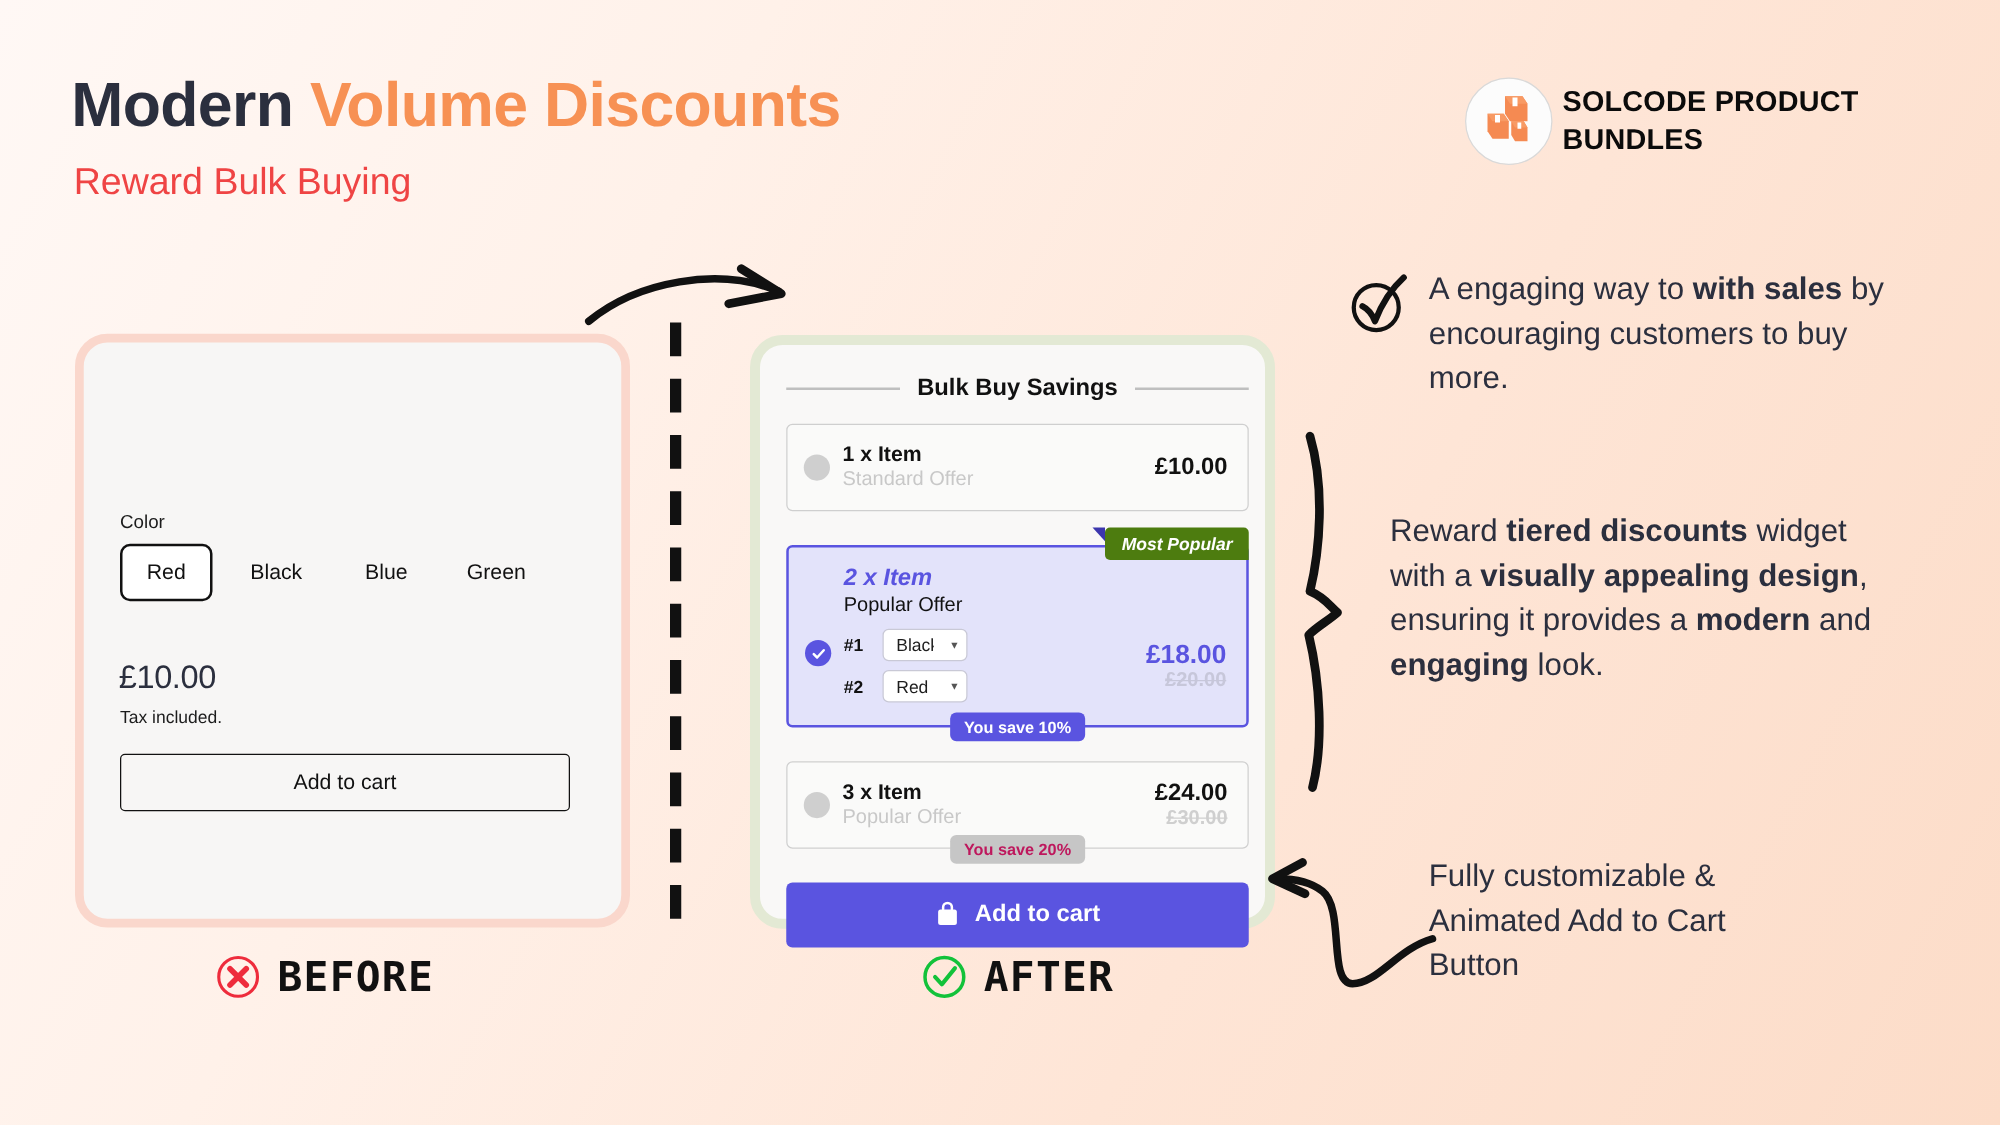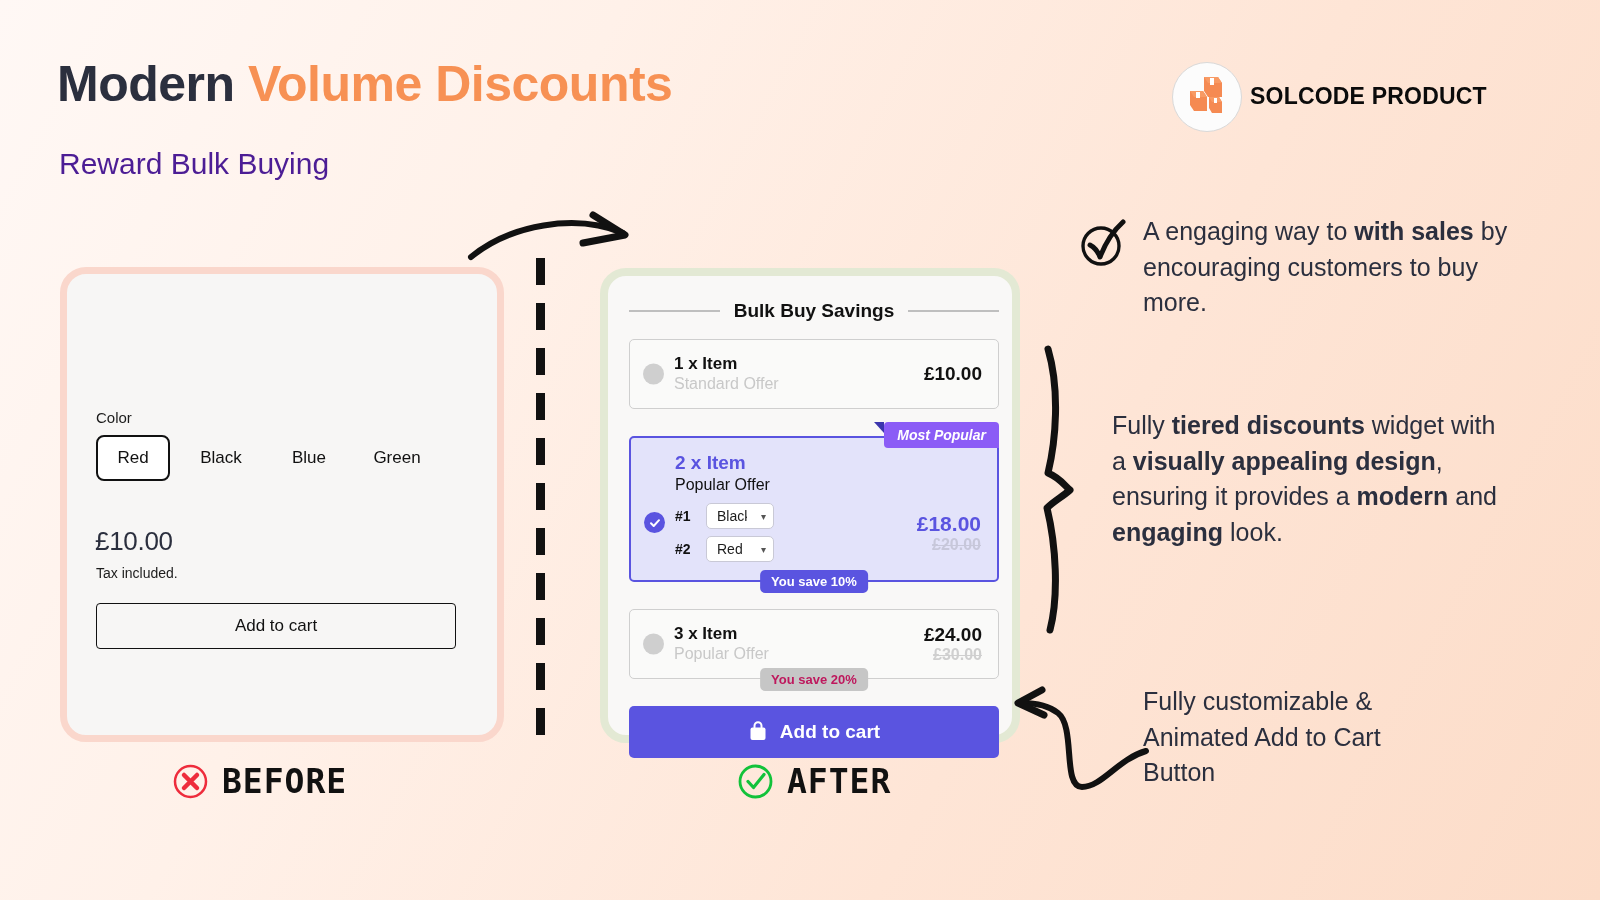--- a/index.html
+++ b/index.html
@@ -14,21 +14,21 @@
 
   
   .headline {
     position: absolute; left: 57px; top: 55px;
     font-size: 50px; font-weight: 800; letter-spacing: -0.5px;
     white-space: nowrap;
   }
   .headline .accent { color: #F79154; }
   .subhead {
     position: absolute; left: 59px; top: 129px;
-    font-size: 30px; font-weight: 400; color: #4c1d95; margin-top: 18px;
+    font-size: 30px; font-weight: 400; color: #ef4444;
   }
 
   
   .brand { position: absolute; left: 1172px; top: 62px; display: flex; align-items: center; gap: 8px; }
   .brand-mark {
     width: 70px; height: 70px; border-radius: 50%;
     background: #FCFCFC; border: 1.5px solid #d9d9d9;
     display: flex; align-items: center; justify-content: center;
   }
   .brand-text { font-size: 23px; font-weight: 800; line-height: 1.3; color: #0b0b0b; letter-spacing: 0.2px; }
@@ -97,21 +97,21 @@
 
   
   .tier.sel {
     background: #E3E3FA; border: 2px solid #5A54E0; padding-bottom: 18px;
     min-height: 118px;
   }
   .tier.sel .radio {
     top: 74px; transform: none; background: #5A54E0;
     display: flex; align-items: center; justify-content: center;
   }
-  .tier.sel .qty { color: #5A54E0; font-size: 19px; }
+  .tier.sel .qty { color: #5A54E0; font-size: 19px; font-style: italic; }
   .tier.sel .offer { color: #111; }
   .tier.sel .price { color: #5A54E0; font-size: 21px; }
   .tier.sel .was { color: #C7C7DA; }
   .tier.sel .save { background: #5A54E0; color: #fff; }
   .tier.sel .pricebox { top: 74px; transform: none; }
 
   .variant-row { display: flex; align-items: center; gap: 9px; margin-top: 7px; }
   .variant-row .num { font-size: 14px; font-weight: 700; color: #111; width: 22px; }
   .vselect {
     appearance: none; -webkit-appearance: none;
@@ -120,21 +120,21 @@
     padding: 4px 26px 4px 10px; width: 68px; cursor: pointer;
   }
   .vwrap { position: relative; display: inline-flex; }
   .vwrap .chev {
     position: absolute; right: 8px; top: 50%; transform: translateY(-50%);
     pointer-events: none; font-size: 10px; color: #555;
   }
 
   .ribbon {
     position: absolute; right: -2px; top: -16px;
-    background: #8b5cf6; color: #fff; font-size: 14px; font-style: italic; font-weight: 600;
+    background: #4d7c0f; color: #fff; font-size: 14px; font-style: italic; font-weight: 600;
     padding: 5px 13px; border-radius: 4px 4px 0 4px; white-space: nowrap;
   }
   .ribbon::before {
     content: ""; position: absolute; left: -10px; top: 0;
     border-width: 0 10px 11px 0; border-style: solid;
     border-color: transparent #3c36ad transparent transparent;
   }
 
   .atc-solid {
     width: 100%; height: 52px; background: #5A54E0; border: none; border-radius: 5px;
@@ -185,20 +185,21 @@
       </g>
       <g fill="#F58A52">
         <path d="M25 22 L35 22 L38 27 L38 38 L28 38 L25 33 Z"></path>
         <path d="M25 22 L28 27 L38 27 L35 22 Z" fill="#F89A64"></path>
         <rect x="30" y="23" width="3" height="5" fill="#ffffff"></rect>
       </g>
     </svg>
   </div>
   <div class="brand-text">
     <div>SOLCODE PRODUCT</div>
+    <div>BUNDLES</div>
   </div>
 </div>
 
 <div class="before-frame">
   <div class="before-inner">
     <div class="opt-label">Color</div>
     <div class="swatch-row">
       <div class="swatch sel">Red</div>
       <div class="swatch-gap"></div>
       <div class="swatch">Black</div>
@@ -337,21 +338,21 @@
   <span>A engaging way to </span><b>with sales</b><span> by encouraging customers to buy more.</span>
 </div>
 
 <div class="brace">
   <svg width="50" height="290" viewBox="0 0 50 290" aria-hidden="true">
     <path d="M14 4 C 26 45, 22 95, 14 128 C 26 133, 30 140, 36 145 C 28 152, 20 156, 13 163 C 22 200, 25 250, 16 285" stroke="#111" stroke-width="7" fill="none" stroke-linecap="round" stroke-linejoin="round"></path>
   </svg>
 </div>
 
 <div class="note" id="note-2">
-  <span>Fully </span><b>tiered discounts</b><span> widget with a </span><b>visually appealing design</b><span>, ensuring it provides a </span><b>modern</b><span> and </span><b>engaging</b><span> look.</span>
+  <span>Reward </span><b>tiered discounts</b><span> widget with a </span><b>visually appealing design</b><span>, ensuring it provides a </span><b>modern</b><span> and </span><b>engaging</b><span> look.</span>
 </div>
 
 <div class="bottom-arrow">
   <svg width="150" height="140" viewBox="0 0 150 140" aria-hidden="true">
     <path d="M146 96 C 118 104, 102 132, 82 132 C 62 132, 76 72, 58 58 C 48 50, 35 48, 22 48" stroke="#111" stroke-width="6" fill="none" stroke-linecap="round"></path>
     <path d="M42 35 L18 48 L44 60" stroke="#111" stroke-width="7" fill="none" stroke-linecap="round" stroke-linejoin="round"></path>
   </svg>
 </div>
 
 <div class="note" id="note-3">Fully customizable &amp; Animated Add to Cart Button</div>

